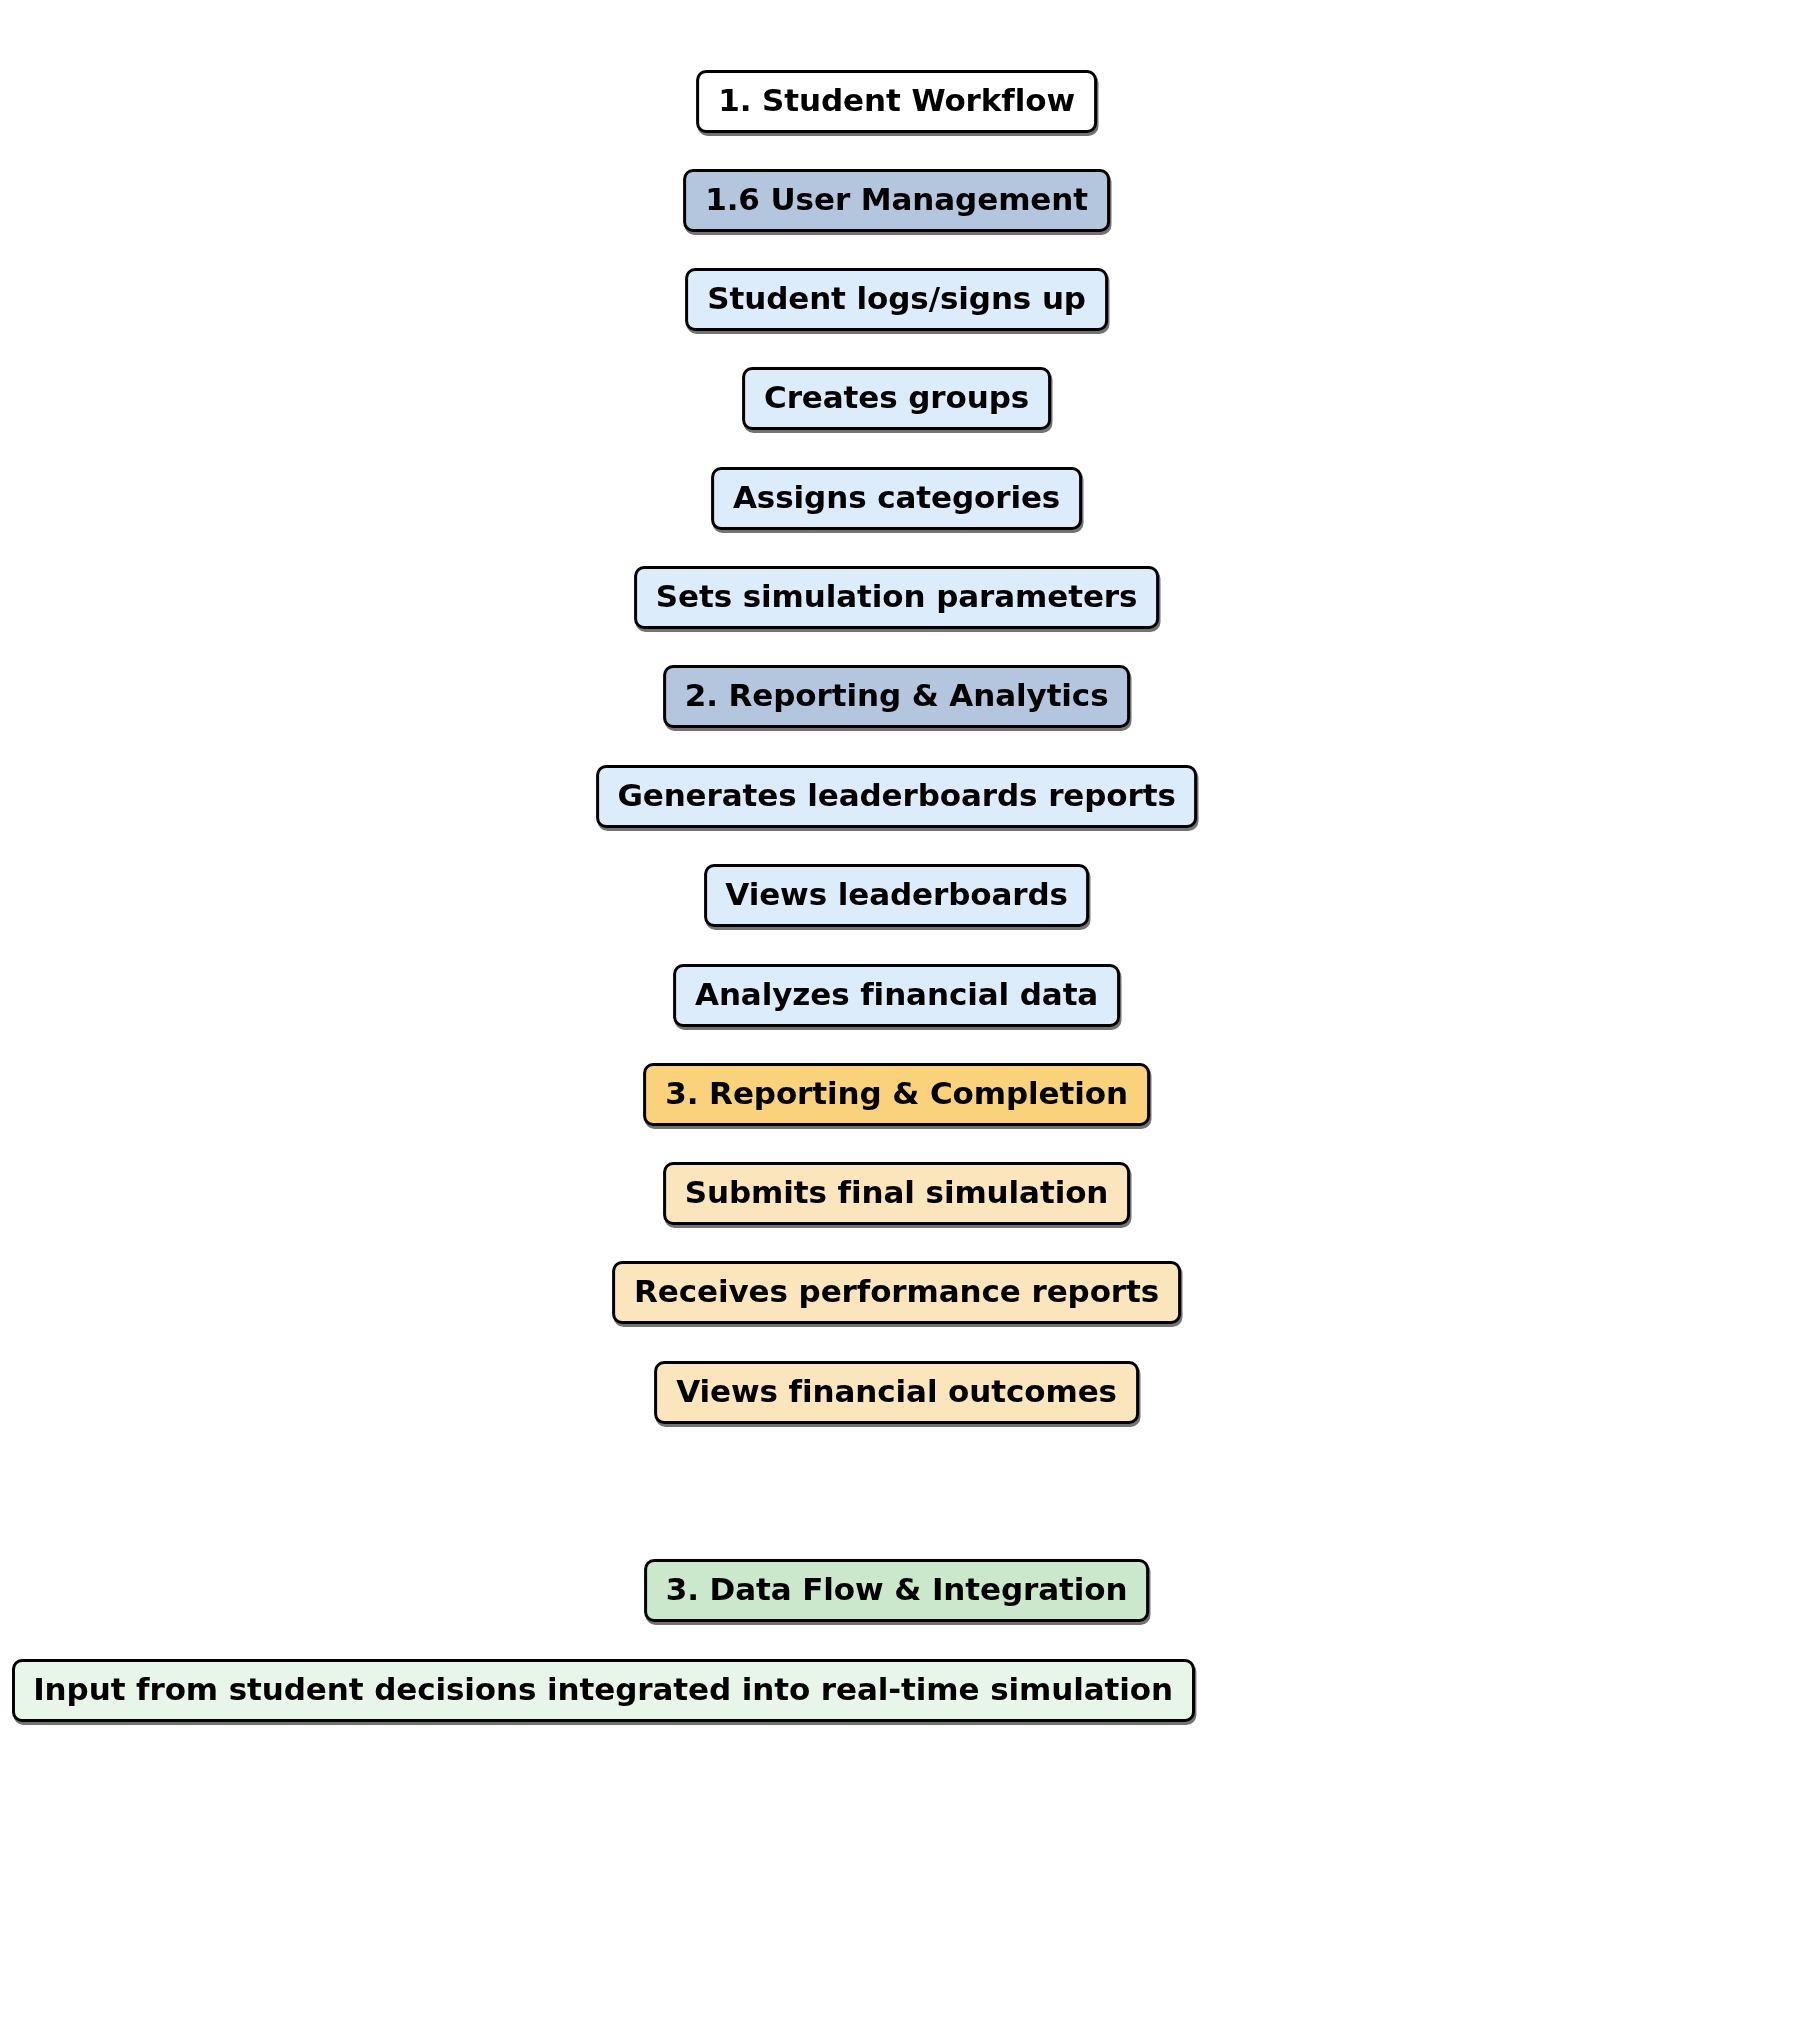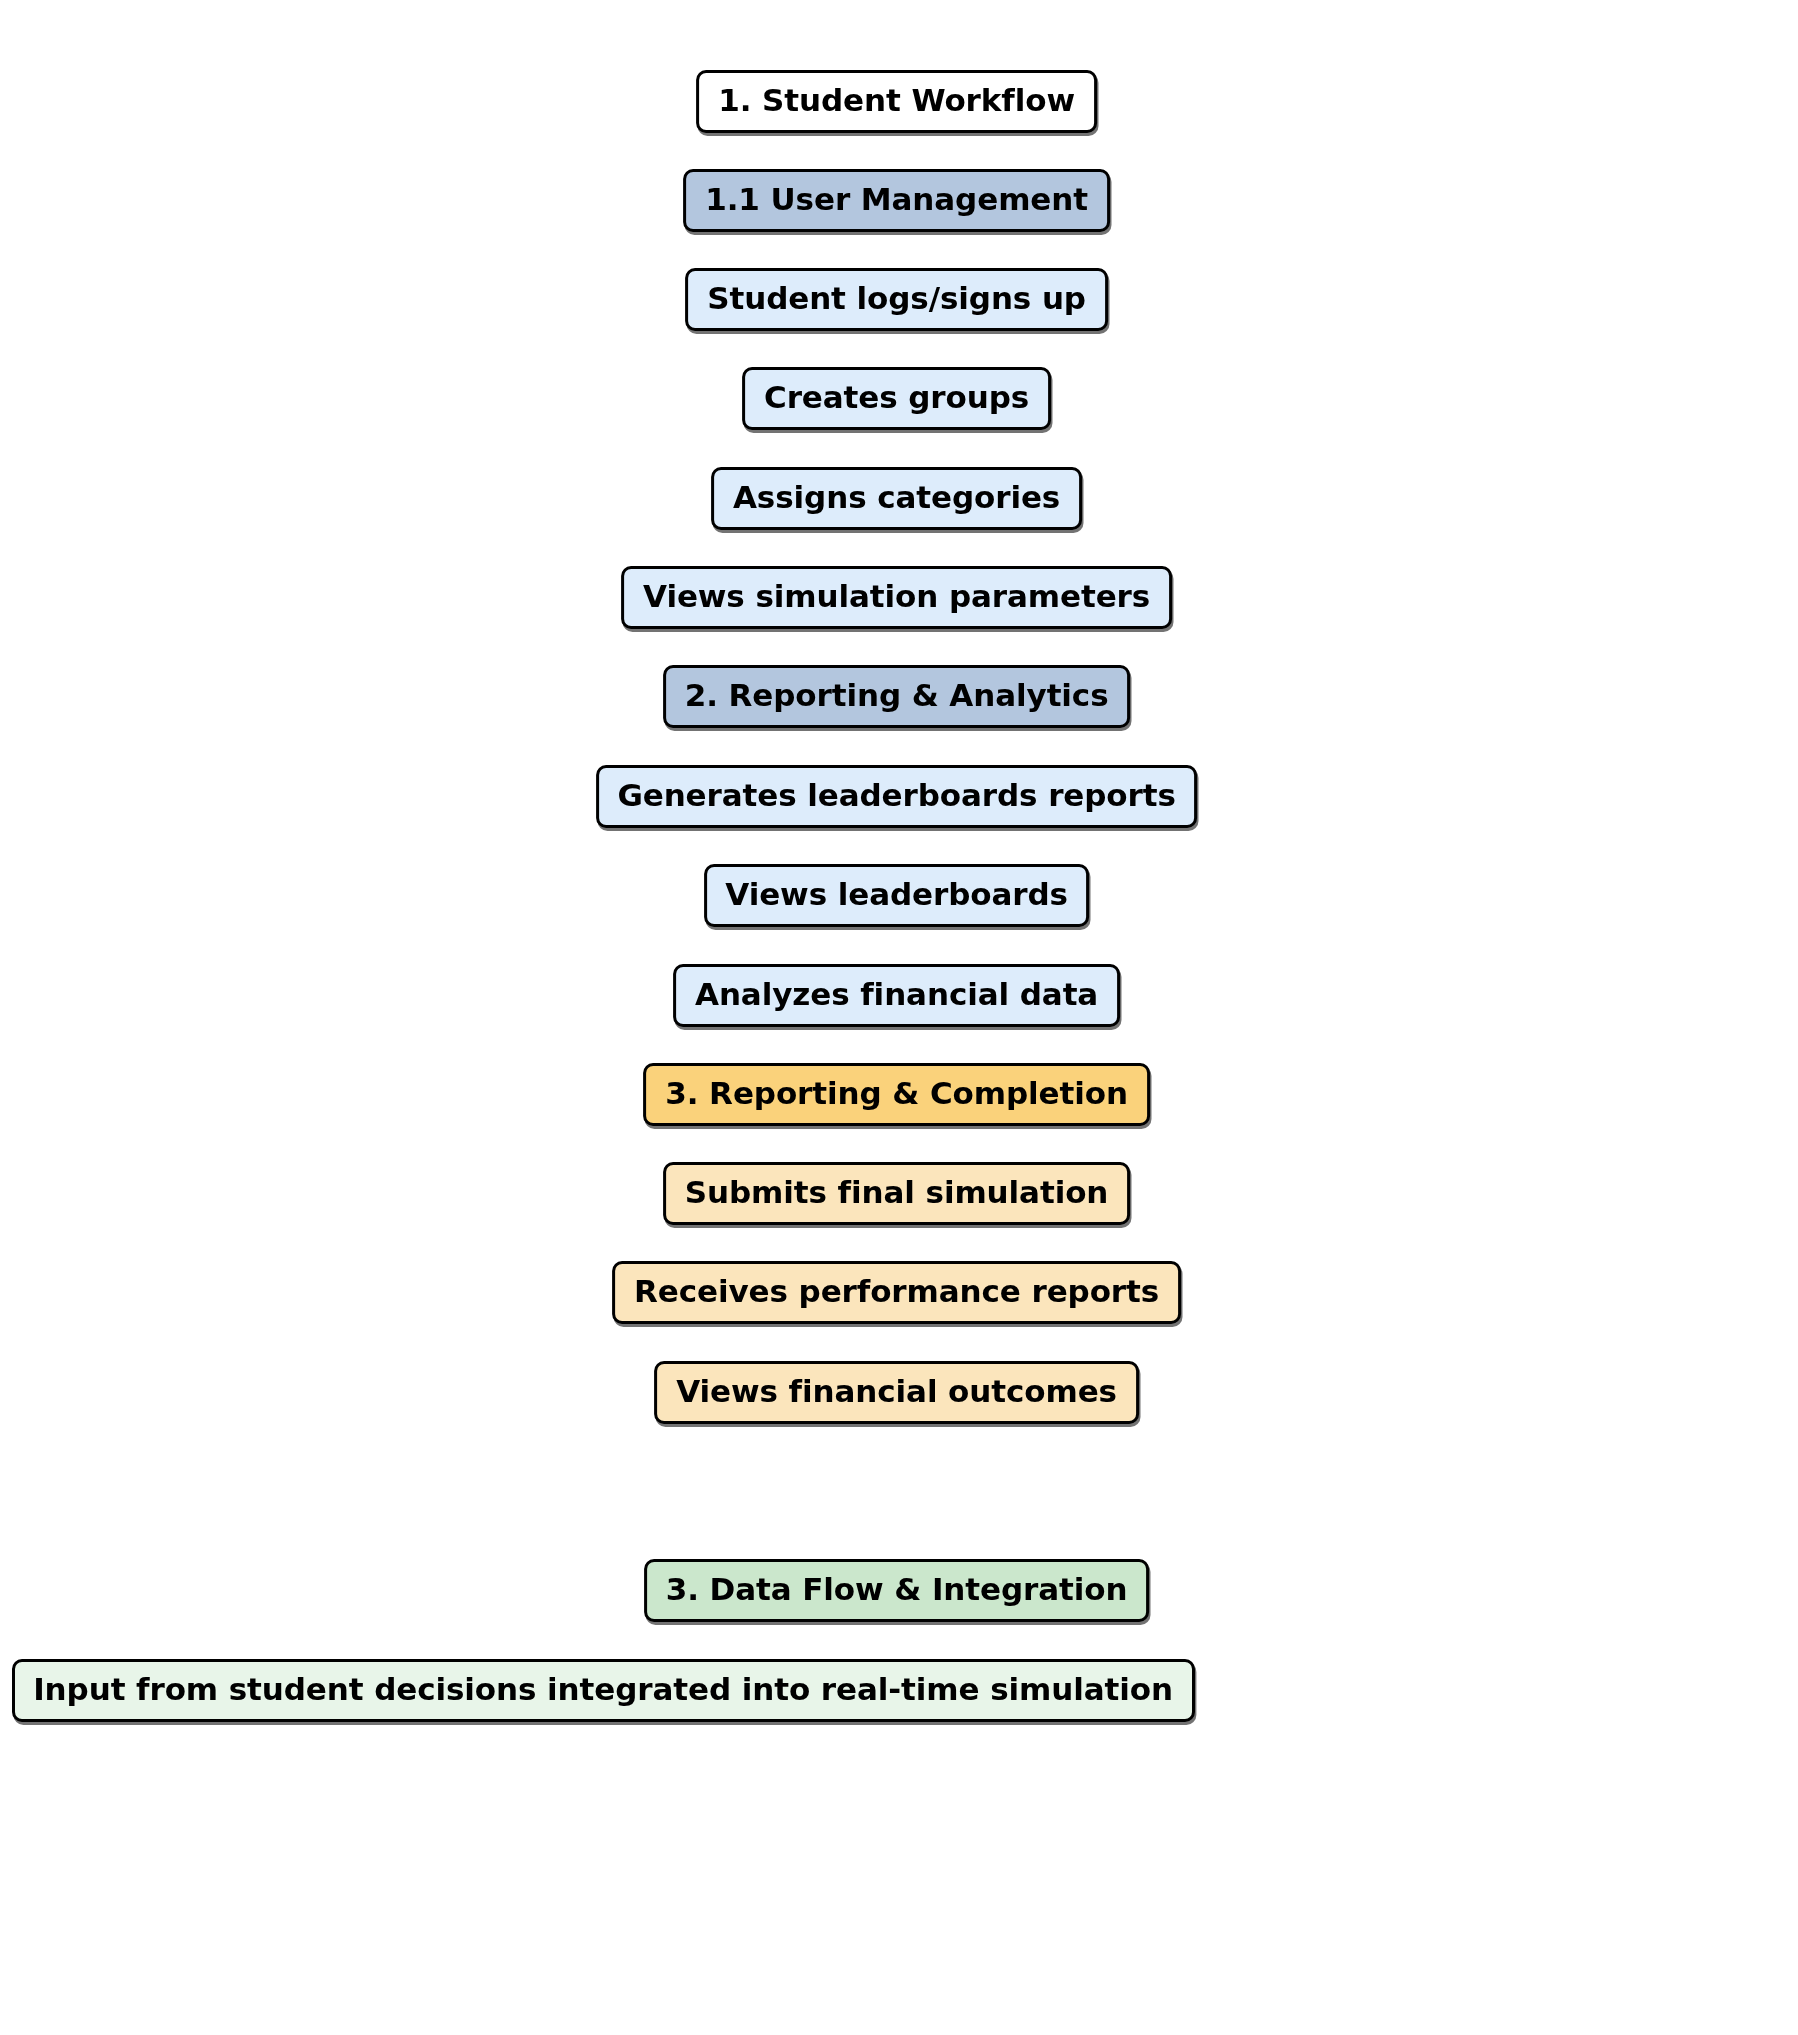--- a/index.html
+++ b/index.html
@@ -92,21 +92,21 @@
 <div id="flow-canvas">
 
   <div class="flow-row r0">
     <div class="node plain">
       <span>1. Student Workflow</span>
     </div>
   </div>
 
   <div class="flow-row r1">
     <div class="node blue-head">
-      <span>1.1 User Management</span>
+      <span>1.6 User Management</span>
     </div>
   </div>
 
   <div class="flow-row r2">
     <div class="node blue-item">
       <span>Student logs/signs up</span>
     </div>
   </div>
 
   <div class="flow-row r3">
@@ -116,21 +116,21 @@
   </div>
 
   <div class="flow-row r4">
     <div class="node blue-item">
       <span>Assigns categories</span>
     </div>
   </div>
 
   <div class="flow-row r5">
     <div class="node blue-item">
-      <span>Views simulation parameters</span>
+      <span>Sets simulation parameters</span>
     </div>
   </div>
 
   <div class="flow-row r6">
     <div class="node blue-head">
       <span>2. Reporting &amp; Analytics</span>
     </div>
   </div>
 
   <div class="flow-row r7">

